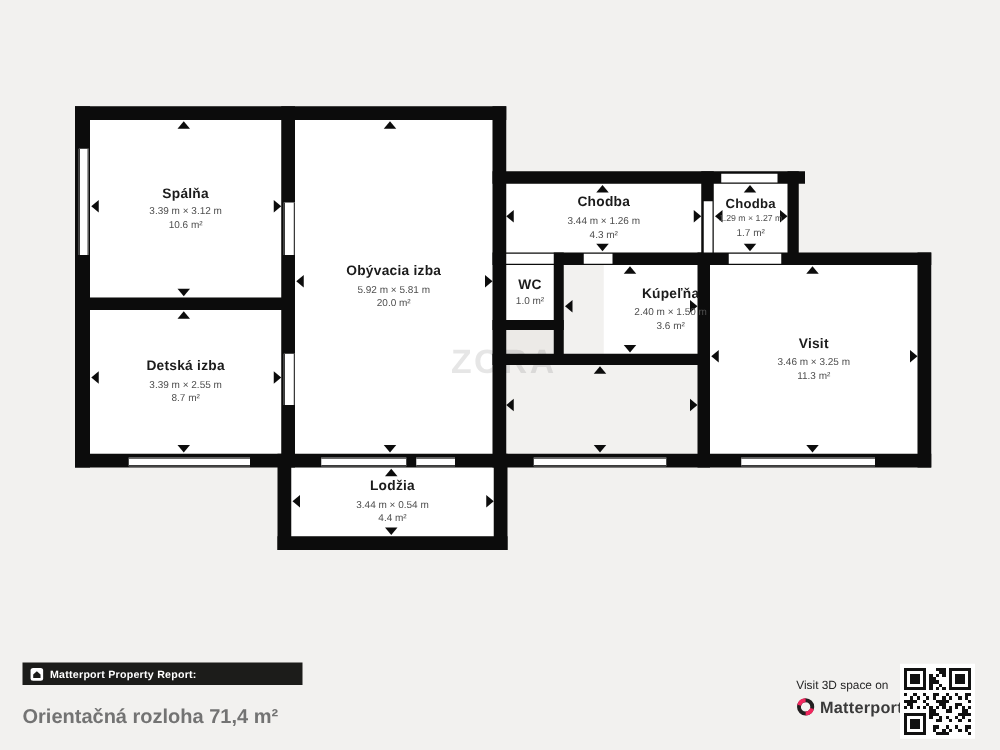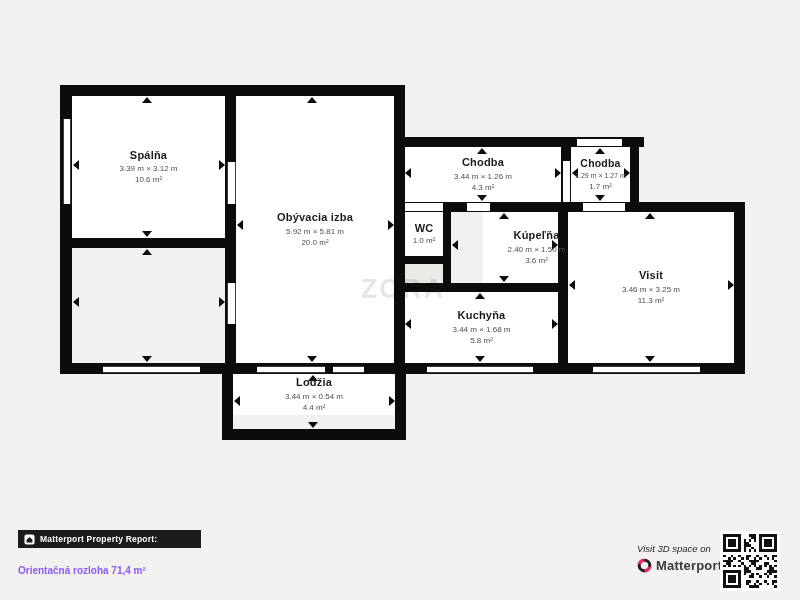--- a/index.html
+++ b/index.html
@@ -25,52 +25,59 @@
   .arr.dn{border-width:6px 5px 0 5px;border-color:#0c0c0c transparent transparent transparent;}
   .arr.lf{border-width:5px 6px 5px 0;border-color:transparent #0c0c0c transparent transparent;}
   .arr.rt{border-width:5px 0 5px 6px;border-color:transparent transparent transparent #0c0c0c;}
   .watermark{position:absolute;left:348px;top:274px;width:110px;z-index:2;text-align:center;
     font-size:27px;font-weight:700;letter-spacing:2px;color:rgba(60,60,60,0.13);}
   .entrance{position:absolute;left:547px;top:90px;width:112px;height:44px;background:#0c0c0c;
     clip-path:polygon(0 0,100% 0,50% 100%);text-align:center;z-index:7;}
   .entrance span{display:inline-block;margin-top:7px;color:#ffffff;font-size:10px;font-weight:700;letter-spacing:1.5px;}
 
   
-  .mbar{position:absolute;left:18px;top:530px;width:183px;height:18px;background:#1c1c1a;
+  .mbar{position:absolute;left:18px;top:530px;width:224px;height:18px;background:#1c1c1a;
     display:flex;align-items:center;gap:5px;padding-left:6px;box-sizing:border-box;}
   .mbar-label{color:#ffffff;font-size:8.5px;font-weight:700;letter-spacing:.2px;}
   .agent{position:absolute;left:18px;top:550px;font-size:12.5px;font-weight:700;color:#3d3d3d;}
-  .total{position:absolute;left:18px;top:565px;font-size:10px;font-weight:700;color:#8b5cf6;}
+  .total{position:absolute;left:18px;top:565px;font-size:16px;font-weight:700;color:#737373;}
   .visit-block{position:absolute;left:637px;top:543px;}
-  .visit-text{font-size:9.5px;color:#262626;font-style:italic;}
+  .visit-text{font-size:9.5px;color:#262626;}
   .brand-row{display:flex;align-items:center;gap:4px;margin-top:4px;}
   .brand-word{font-size:13px;font-weight:600;color:#3a3a3a;letter-spacing:.2px;}
   .qr{position:absolute;left:720px;top:531px;width:60px;height:60px;background:#ffffff;
     display:flex;align-items:center;justify-content:center;}
 </style>
 </head>
 <body>
 
 <div class="stage">
 
   <div class="room" style="left:72px;top:96px;width:153px;height:142px;">
     <div class="rlabel">
         <div class="rname">Spálňa</div>
         <div class="rdims">3.39 m × 3.12 m</div>
         <div class="rarea">10.6 m²</div>
       </div>
   </div>
+  <div class="room" style="left:72px;top:248px;width:153px;height:115px;">
+    <div class="rlabel">
+        <div class="rname">Detská izba</div>
+        <div class="rdims">3.39 m × 2.55 m</div>
+        <div class="rarea">8.7 m²</div>
+      </div>
+  </div>
   <div class="room" style="left:236px;top:96px;width:158px;height:267px;">
     <div class="rlabel">
         <div class="rname">Obývacia izba</div>
         <div class="rdims">5.92 m × 5.81 m</div>
         <div class="rarea">20.0 m²</div>
       </div>
   </div>
-  <div class="room" style="left:233px;top:374px;width:162px;height:41px;">
+  <div class="room" style="left:233px;top:374px;width:162px;height:55px;">
     <div class="rlabel">
         <div class="rname">Lodžia</div>
         <div class="rdims">3.44 m × 0.54 m</div>
         <div class="rarea">4.4 m²</div>
       </div>
   </div>
   <div class="room" style="left:405px;top:147px;width:156px;height:55px;">
     <div class="rlabel">
         <div class="rname">Chodba</div>
         <div class="rdims">3.44 m × 1.26 m</div>
@@ -88,27 +95,20 @@
     <div class="rlabel">
         <div class="rname">WC</div>
         <div class="rarea">1.0 m²</div>
       </div>
   </div>
   <div class="room" style="left:451px;top:212px;width:107px;height:71px;margin-left:32px;">
     <div class="rlabel">
         <div class="rname">Kúpeľňa</div>
         <div class="rdims">2.40 m × 1.50 m</div>
         <div class="rarea">3.6 m²</div>
-      </div>
-  </div>
-  <div class="room" style="left:405px;top:292px;width:153px;height:71px;">
-    <div class="rlabel">
-        <div class="rname">Kuchyňa</div>
-        <div class="rdims">3.44 m × 1.68 m</div>
-        <div class="rarea">5.8 m²</div>
       </div>
   </div>
   <div class="room" style="left:568px;top:212px;width:166px;height:151px;">
     <div class="rlabel">
         <div class="rname">Visit</div>
         <div class="rdims">3.46 m × 3.25 m</div>
         <div class="rarea">11.3 m²</div>
       </div>
   </div>
 

